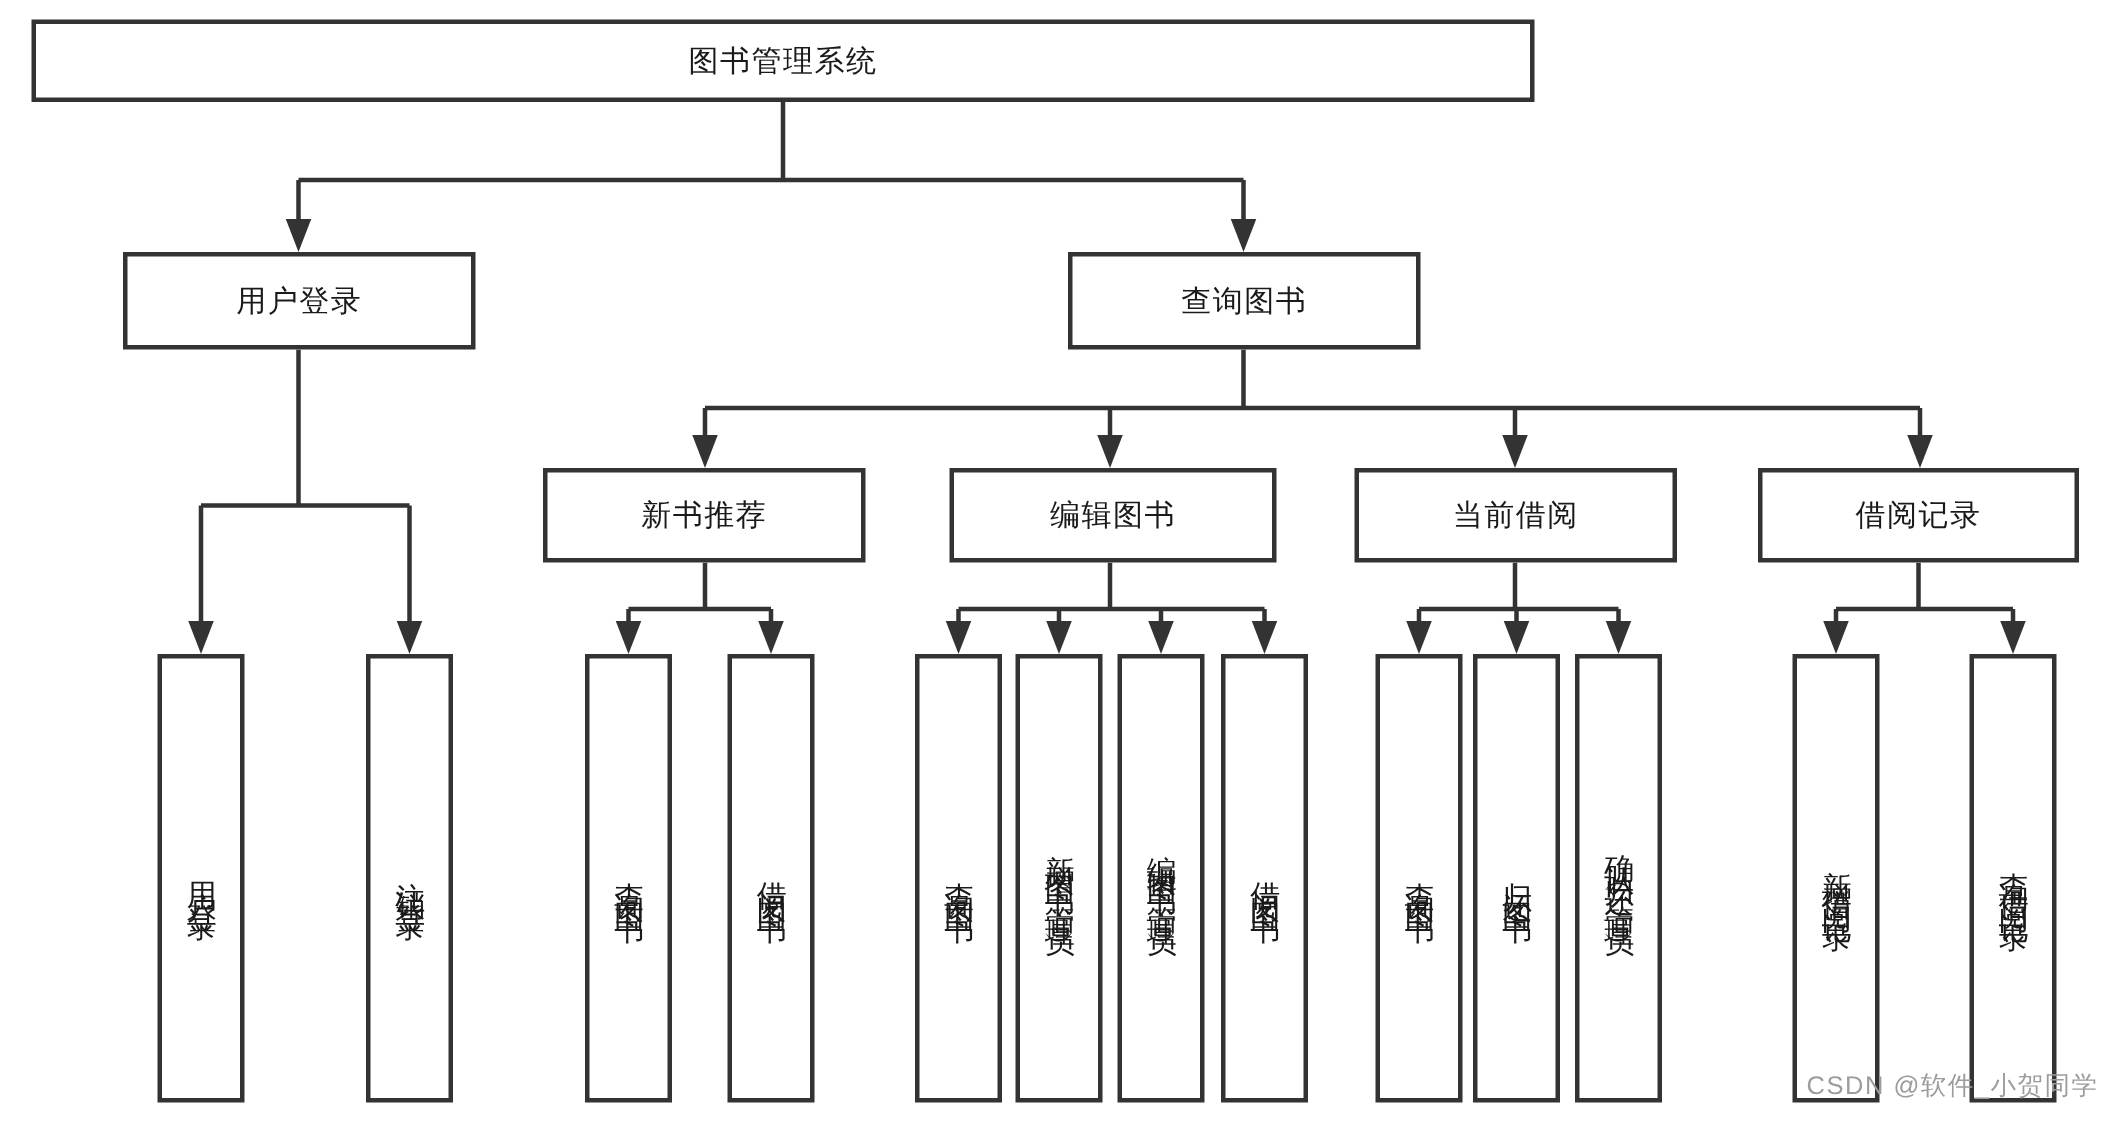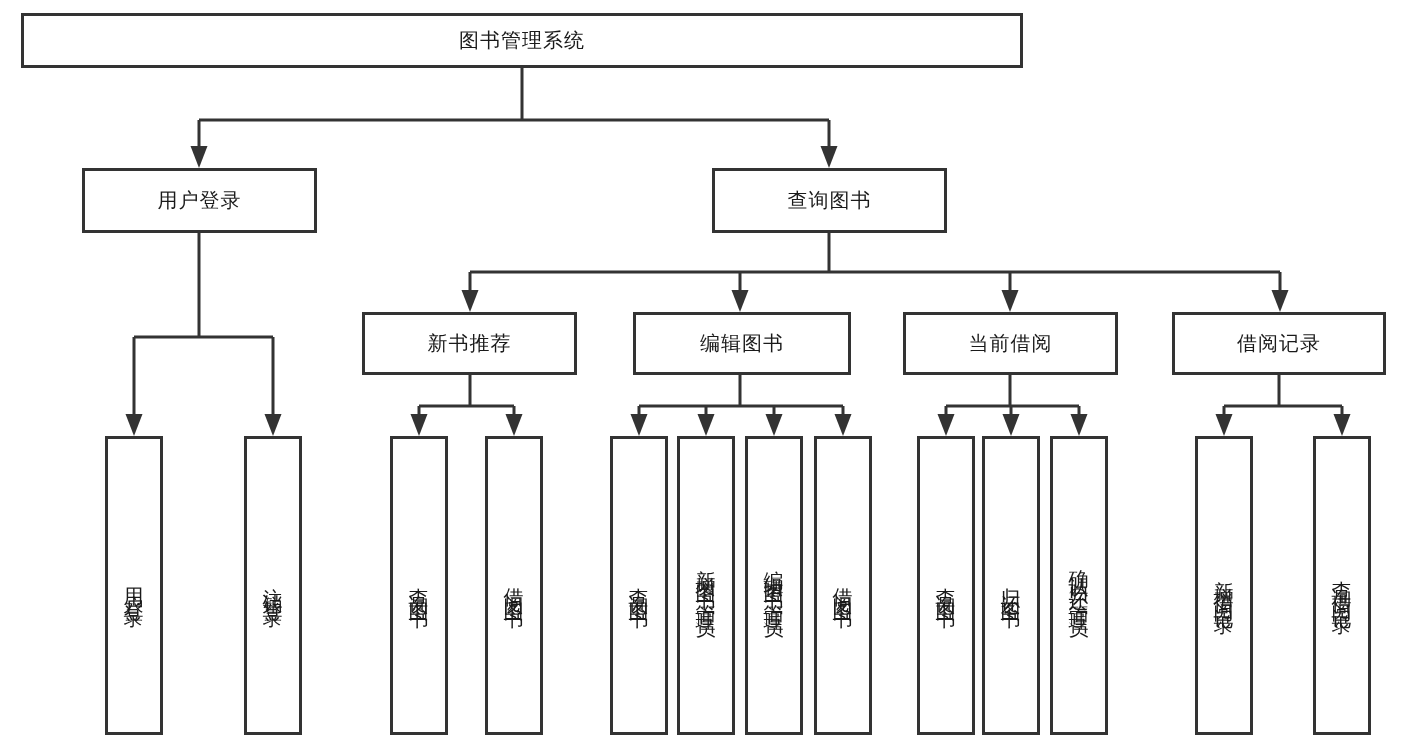--- a/index.html
+++ b/index.html
@@ -140,14 +140,15 @@
   <div class="box vbox" style="left:1050px;top:436px;width:58px;height:299px">
     <span class="vtext">确认归还（管理员）</span>
   </div>
   <div class="box vbox" style="left:1195px;top:436px;width:58px;height:299px">
     <span class="vtext">新增借阅记录</span>
   </div>
   <div class="box vbox" style="left:1313px;top:436px;width:58px;height:299px">
     <span class="vtext">查询借阅记录</span>
   </div>
 
+  <div class="watermark">CSDN @软件_小贺同学</div>
 
 </div>
 
 </body></html>

